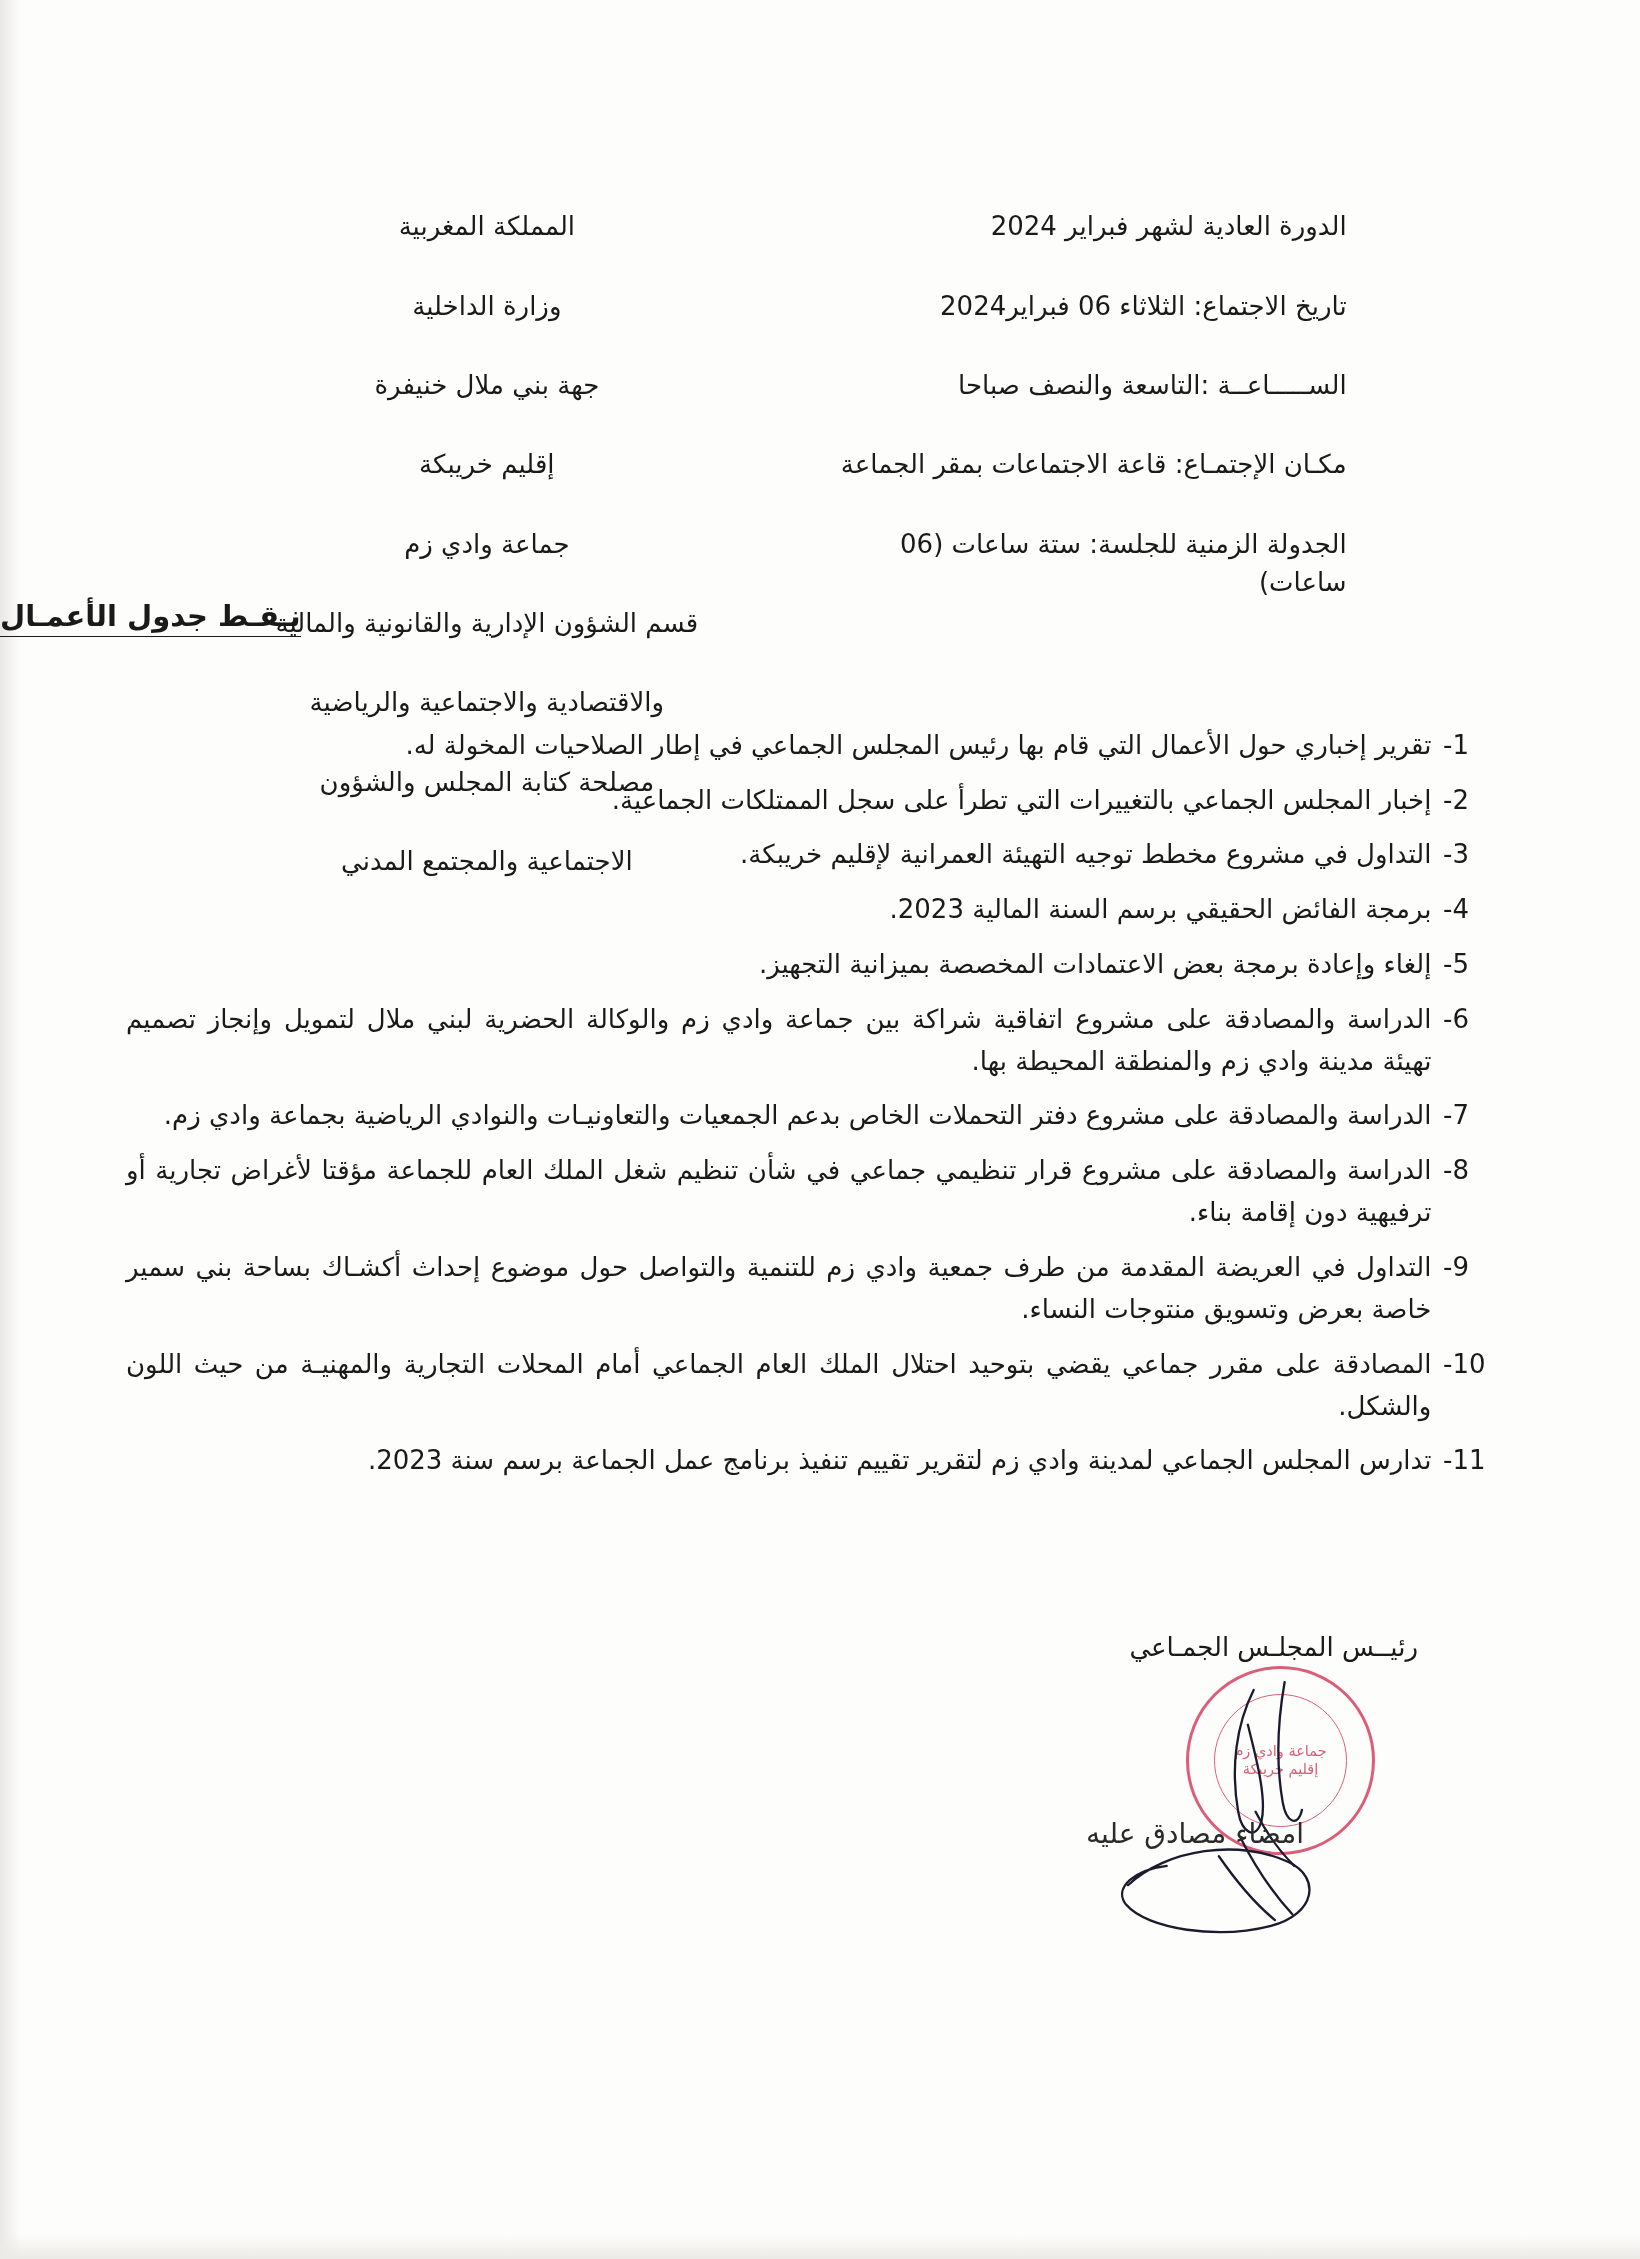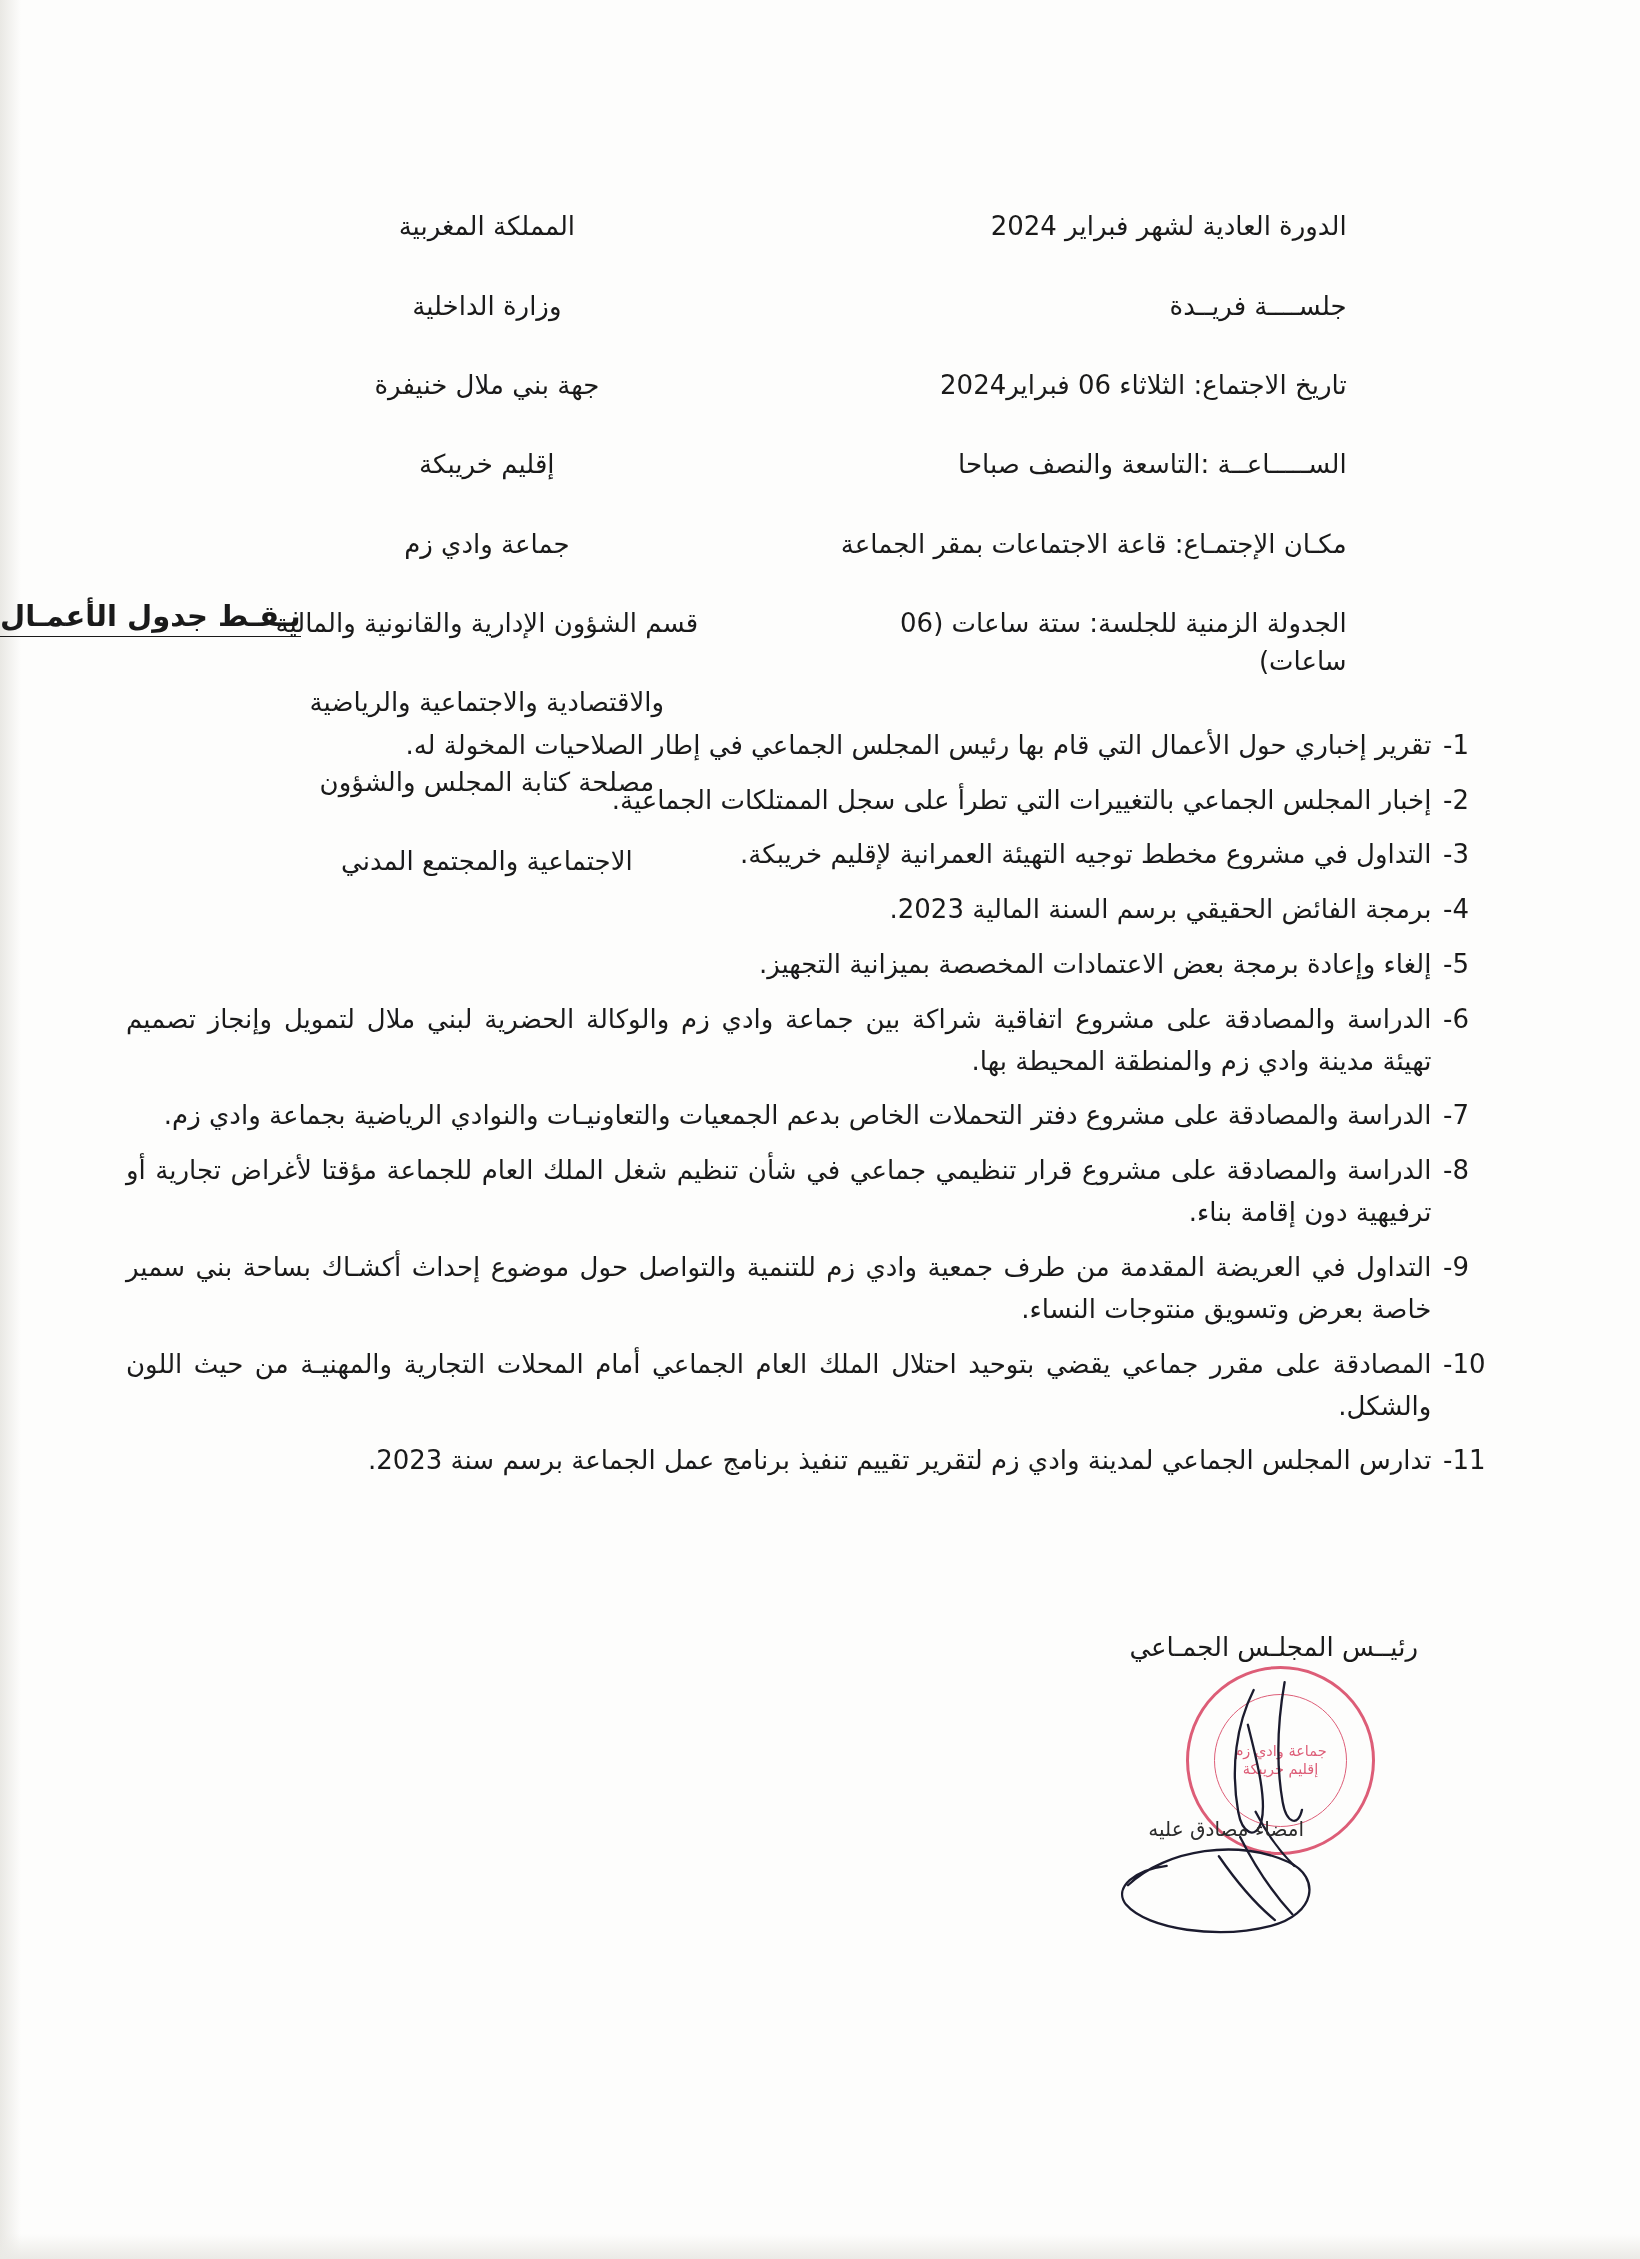--- a/index.html
+++ b/index.html
@@ -150,37 +150,36 @@
     white-space: pre-line;
   }
   .sig-ink {
     position: absolute;
     pointer-events: none;
   }
   .sig-name {
     position: absolute;
     top: 185px;
     right: 114px;
-    font-size: 20px;
+    font-size: 28px;
     color: #2b2b2b;
   }
 </style>
 </head>
 <body>
 
 <div class="page">
 
   <div class="scan-edge-left"></div>
   <div class="scan-edge-bottom"></div>
 
   <div class="header">
 
     <div class="header-block header-left">
       <div>الدورة العادية لشهر فبراير 2024</div>
-      <div>جلســــة فريــدة</div>
       <div>تاريخ الاجتماع: الثلاثاء 06 فبراير2024</div>
       <div>الســـــاعــة :التاسعة والنصف صباحا</div>
       <div>مكـان الإجتمـاع: قاعة الاجتماعات بمقر الجماعة</div>
       <div>الجدولة الزمنية للجلسة: ستة ساعات (06 ساعات)</div>
     </div>
 
     <div class="header-block header-right">
       <div>المملكة المغربية</div>
       <div>وزارة الداخلية</div>
       <div>جهة بني ملال خنيفرة</div>

